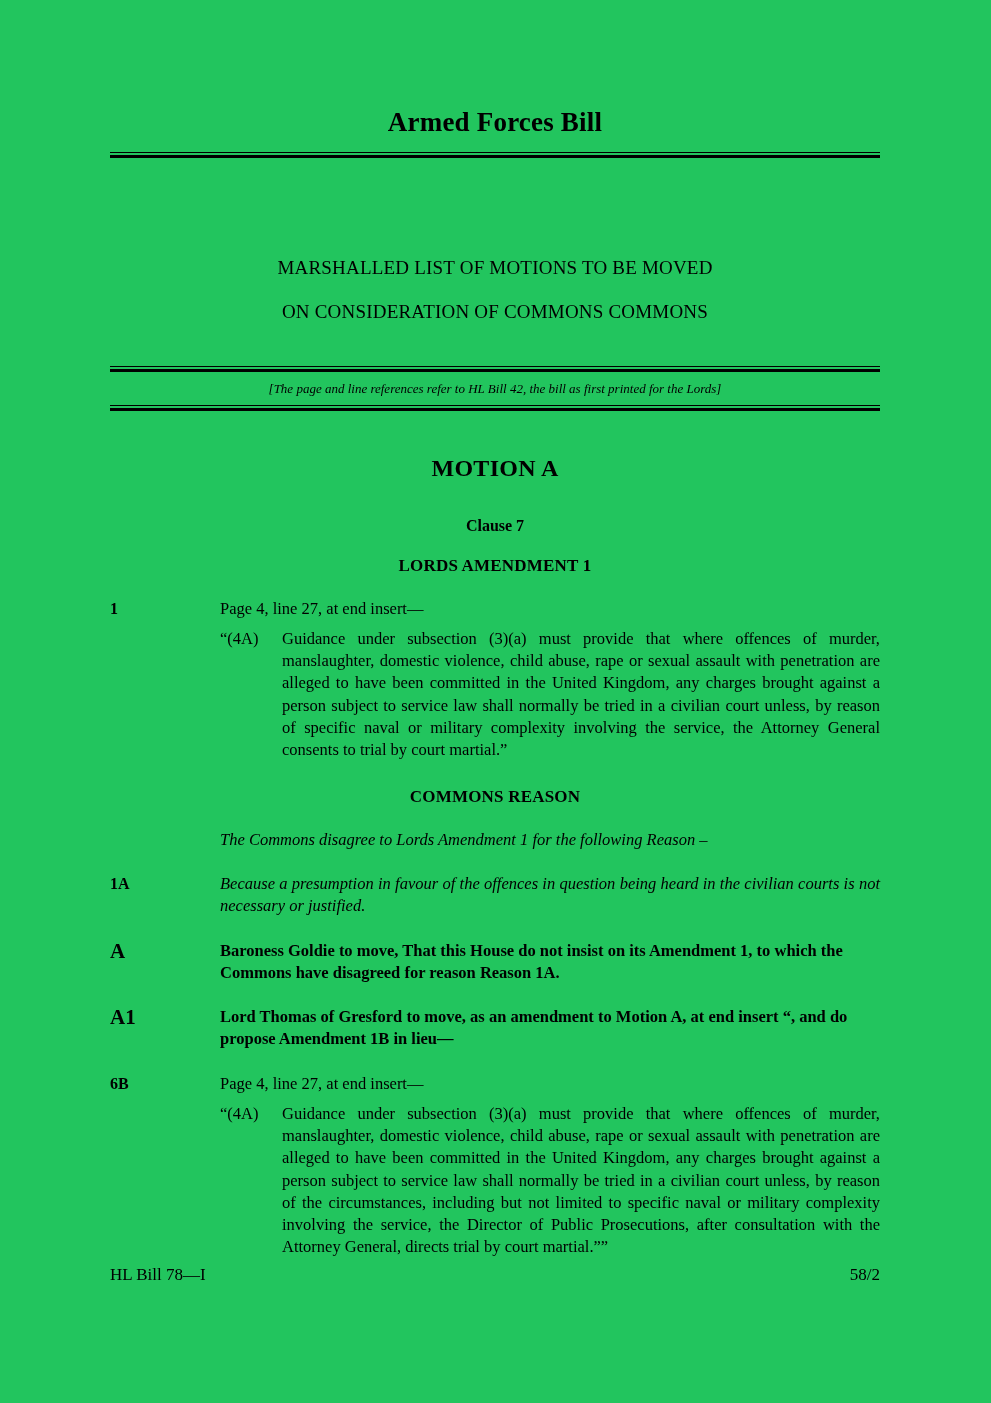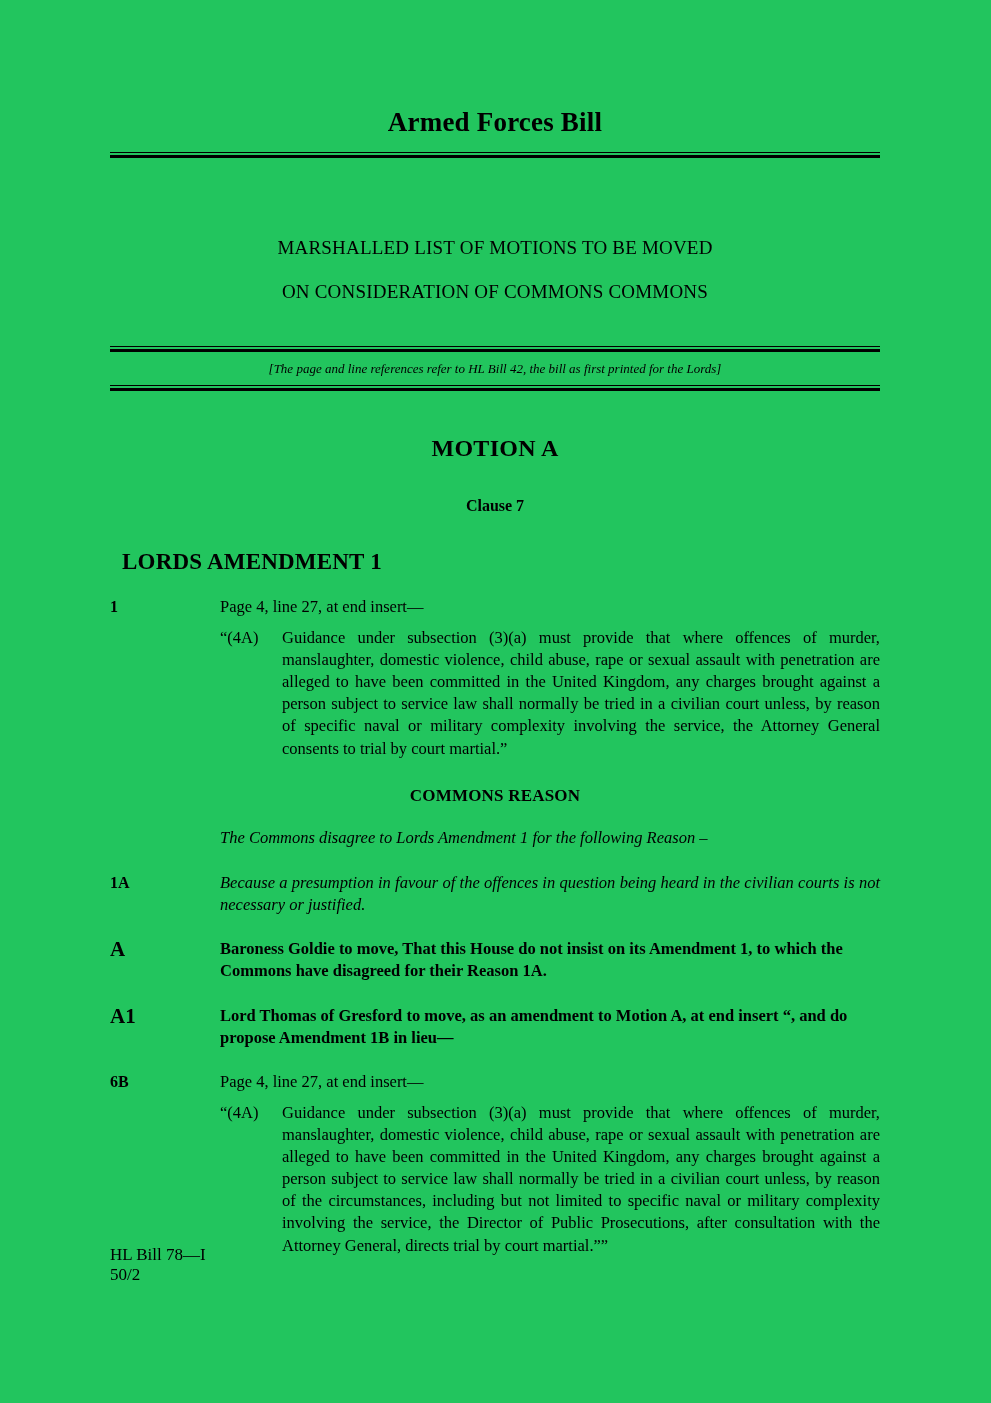--- a/index.html
+++ b/index.html
@@ -52,21 +52,21 @@
     background: transparent;
   }
   .rule-double .thick {
     height: 3px;
     background: #000;
   }
   .rule-title { margin-top: 14px; }
 
   
   .subtitle-block {
-    margin-top: 80px;
+    margin-top: 100px;
     text-align: center;
   }
   .subtitle-line {
     font-size: 19px;
     line-height: 1.1;
     letter-spacing: 0.2px;
     margin: 0 0 23px 0;
   }
   .subtitle-line:last-child { margin-bottom: 0; }
 
@@ -91,23 +91,23 @@
   }
   .clause-heading {
     text-align: center;
     font-size: 16px;
     font-weight: bold;
     margin: 0;
     padding-top: 36px;
     line-height: 1.1;
   }
   .amendment-heading {
-    text-align: left;
-    font-size: 23px;
-    margin: 12px;
+    text-align: center;
+    font-size: 17px;
+    margin: 0;
     padding-top: 22px;
     line-height: 1.1;
     letter-spacing: 0.2px;
   }
   .section-heading {
     text-align: center;
     font-size: 17px;
     margin: 0;
     padding-top: 27px;
     line-height: 1.1;
@@ -175,21 +175,20 @@
   
   .footer {
     position: absolute;
     left: 110px;
     width: 770px;
     bottom: 118px;
     display: flex;
     justify-content: space-between;
     align-items: baseline;
     font-size: 17px;
-    flex-direction: column;
   }
   .footer-right { text-align: right; }
 </style>
 </head>
 <body>
 
 <div class="page">
   <div class="content">
 
     <h1 class="doc-title">Armed Forces Bill</h1>
@@ -238,21 +237,21 @@
 
     <div class="lead-in">The Commons disagree to Lords Amendment 1 for the following Reason –</div>
 
     <div class="entry">
       <span class="entry-marker">1A</span>
       <div class="entry-body justify italic">Because a presumption in favour of the offences in question being heard in the civilian courts is not necessary or justified.</div>
     </div>
 
     <div class="entry">
       <span class="entry-marker big">A</span>
-      <div class="entry-body bold">Baroness Goldie to move, That this House do not insist on its Amendment 1, to which the Commons have disagreed for their Reason 1A.</div>
+      <div class="entry-body bold">Baroness Goldie to move, That this House do not insist on its Amendment 1, to which the Commons have disagreed for reason Reason 1A.</div>
     </div>
 
     <div class="entry">
       <span class="entry-marker big">A1</span>
       <div class="entry-body bold">Lord Thomas of Gresford to move, as an amendment to Motion A, at end insert “, and do propose Amendment 1B in lieu—</div>
     </div>
 
     <div class="entry">
       <span class="entry-marker">6B</span>
       <div class="entry-body">Page 4, line 27, at end insert—</div>
@@ -262,15 +261,15 @@
       <div class="quote-inner">
         <span class="quote-label">“(4A)</span>
         <span>Guidance under subsection (3)(a) must provide that where offences of murder, manslaughter, domestic violence, child abuse, rape or sexual assault with penetration are alleged to have been committed in the United Kingdom, any charges brought against a person subject to service law shall normally be tried in a civilian court unless, by reason of the circumstances, including but not limited to specific naval or military complexity involving the service, the Director of Public Prosecutions, after consultation with the Attorney General, directs trial by court martial.””</span>
       </div>
     </div>
 
   </div>
 
   <div class="footer">
     <div>HL Bill 78—I</div>
-    <div class="footer-right">50/2</div>
+    <div class="footer-right">58/2</div>
   </div>
 </div>
 
 </body></html>

